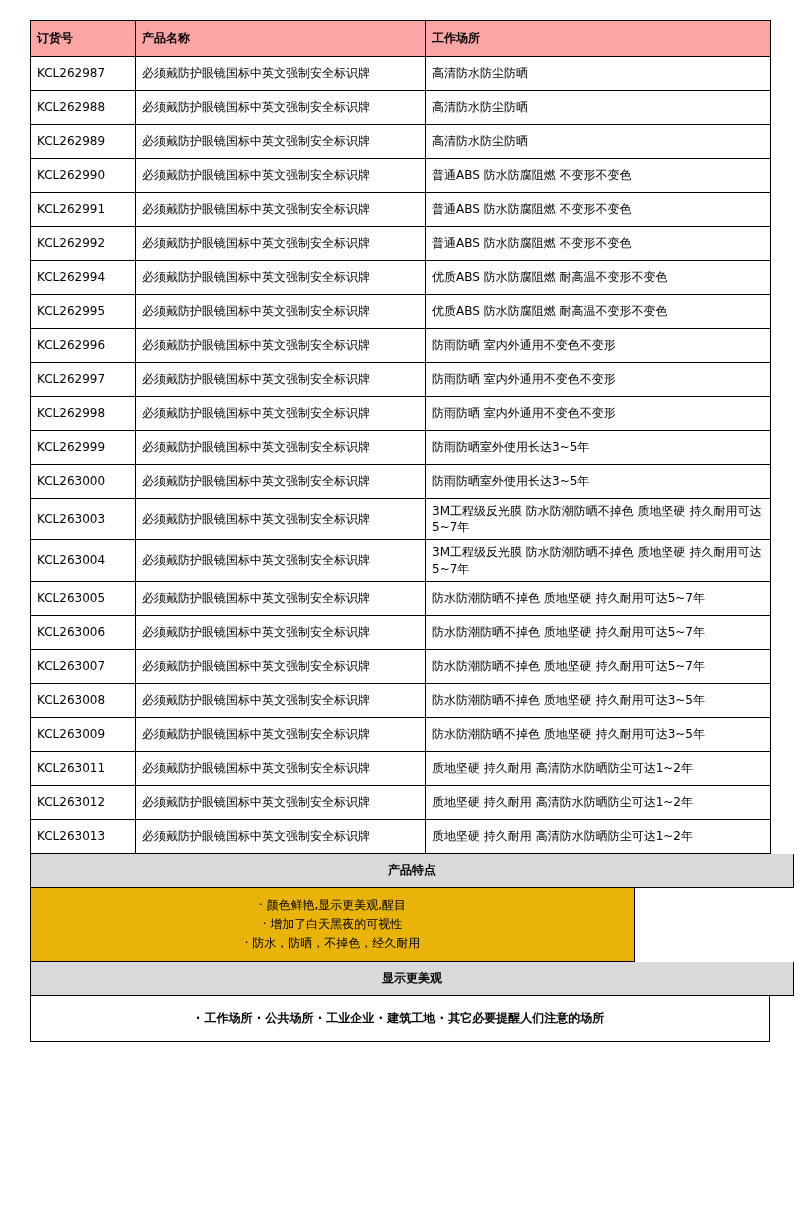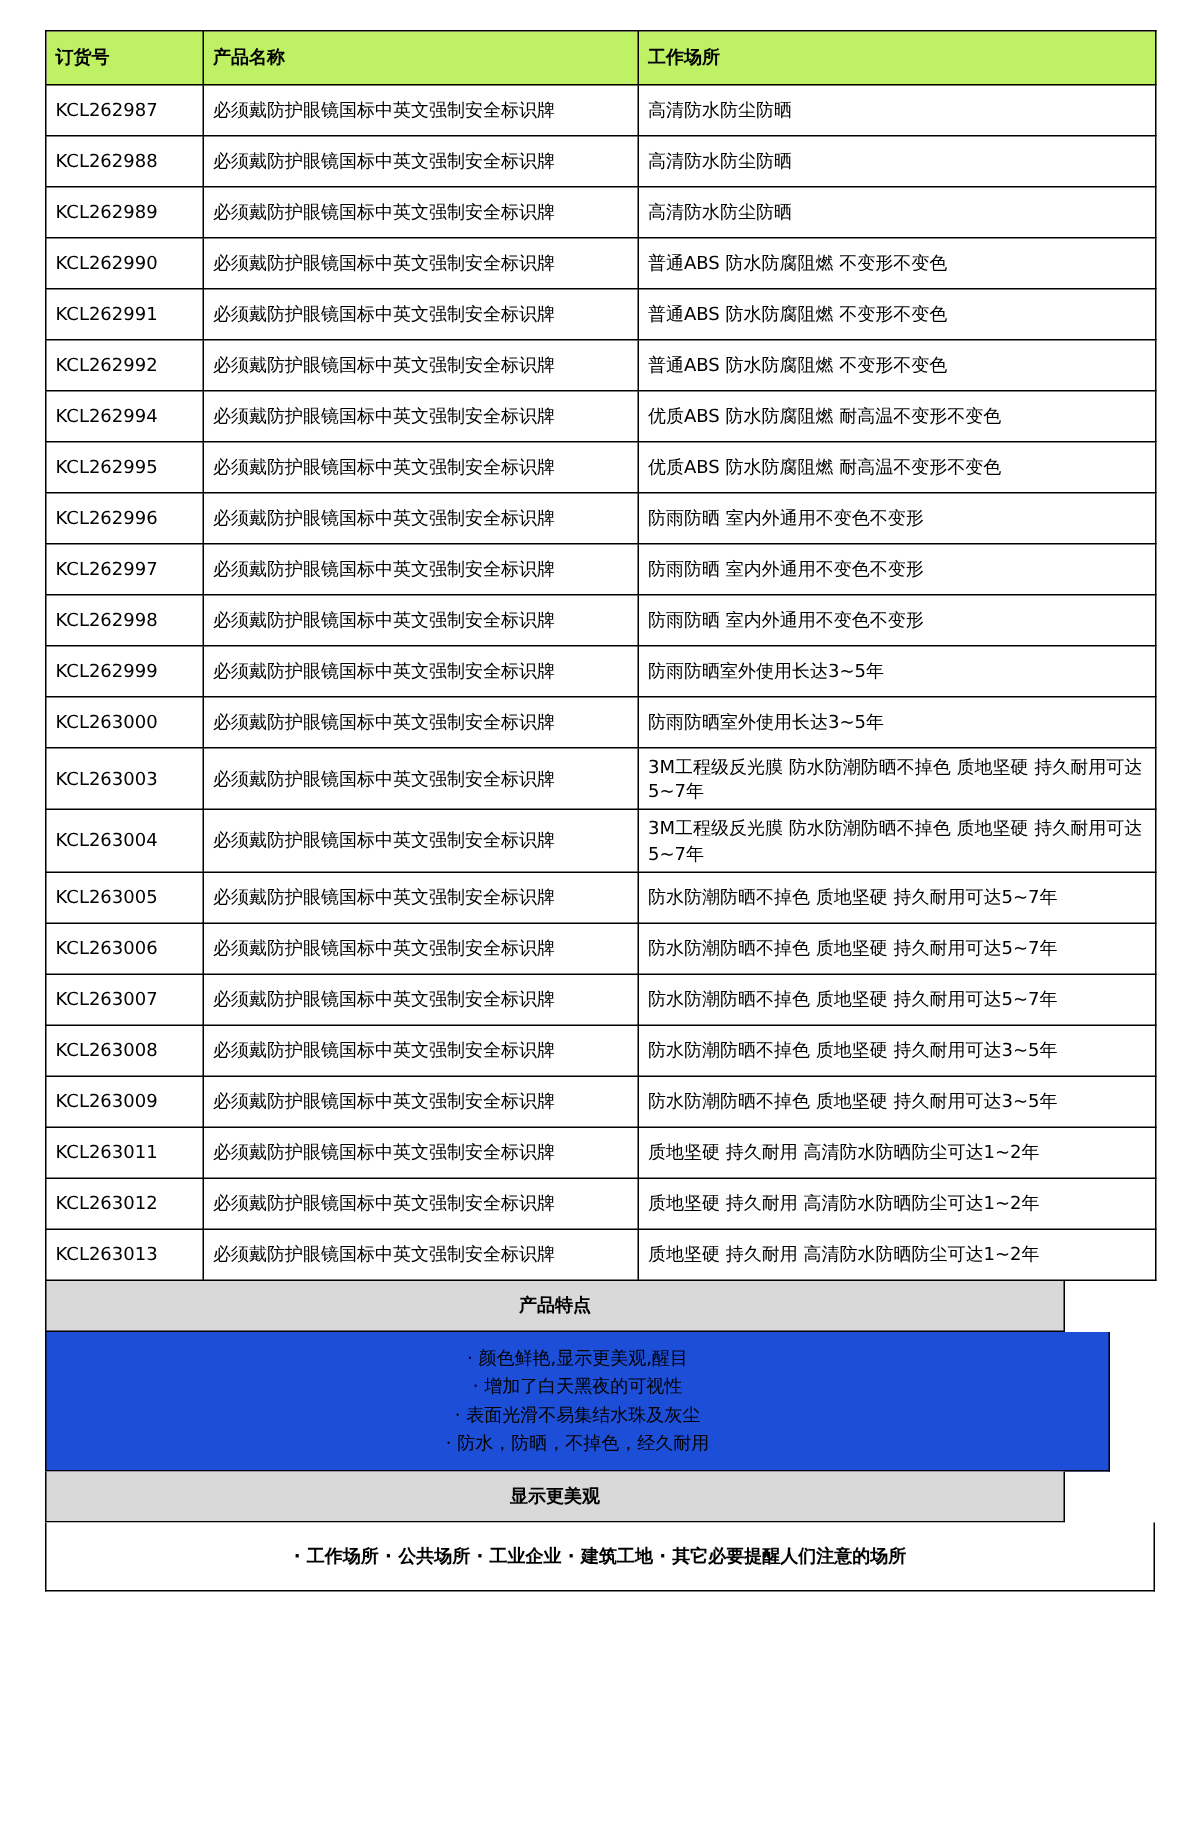--- a/index.html
+++ b/index.html
@@ -17,51 +17,51 @@
   }
   table.spec-table {
     width: 740px;
     border-collapse: collapse;
     table-layout: fixed;
   }
   .spec-table col.c-order { width: 105px; }
   .spec-table col.c-name  { width: 290px; }
   .spec-table col.c-spec  { width: 345px; }
   .spec-table th {
-    background: #bef264;
+    background: #fca5a5;
     border: 1px solid #000000;
     font-size: 12px;
     font-weight: bold;
     text-align: left;
     padding: 9px 6px;
   }
   .spec-table td {
     border: 1px solid #000000;
     font-size: 12px;
     padding: 4px 6px;
     height: 34px;
     vertical-align: middle;
     line-height: 1.35;
     word-break: break-all;
   }
   .section-header {
-    width: 680px;
+    width: 764px;
     background: #d9d9d9;
     border: 1px solid #000000;
     border-top: none;
     text-align: center;
     font-size: 12px;
     font-weight: bold;
     padding: 8px 0;
   }
   .section-box {
-    width: 710px;
+    width: 605px;
     border: 1px solid #000000;
     border-top: none;
-    background: #1d4ed8;
+    background: #eab308;
     text-align: center;
     font-size: 12px;
     padding: 8px 10px;
   }
   .section-box .feature-line {
     line-height: 19px;
   }
   .occasions-box {
     width: 740px;
     border: 1px solid #000000;
@@ -207,20 +207,19 @@
           <td>必须戴防护眼镜国标中英文强制安全标识牌</td>
           <td>质地坚硬 持久耐用 高清防水防晒防尘可达1~2年</td>
         </tr>
       </tbody>
   </table>
 
   <div class="section-header">产品特点</div>
   <div class="section-box">
       <div class="feature-line">· 颜色鲜艳,显示更美观,醒目</div>
       <div class="feature-line">· 增加了白天黑夜的可视性</div>
-      <div class="feature-line">· 表面光滑不易集结水珠及灰尘</div>
       <div class="feature-line">· 防水，防晒，不掉色，经久耐用</div>
     </div>
 
   <div class="section-header">显示更美观</div>
   <div class="occasions-box">· 工作场所 · 公共场所 · 工业企业 · 建筑工地 · 其它必要提醒人们注意的场所</div>
 
 </div>
 
 </body></html>

